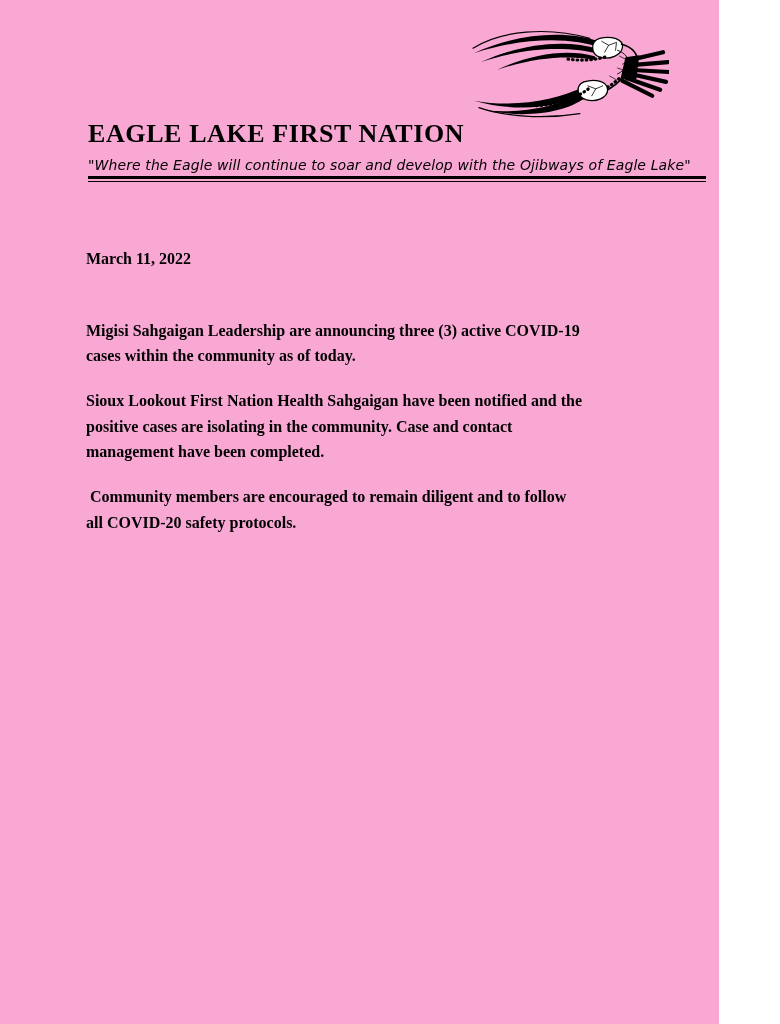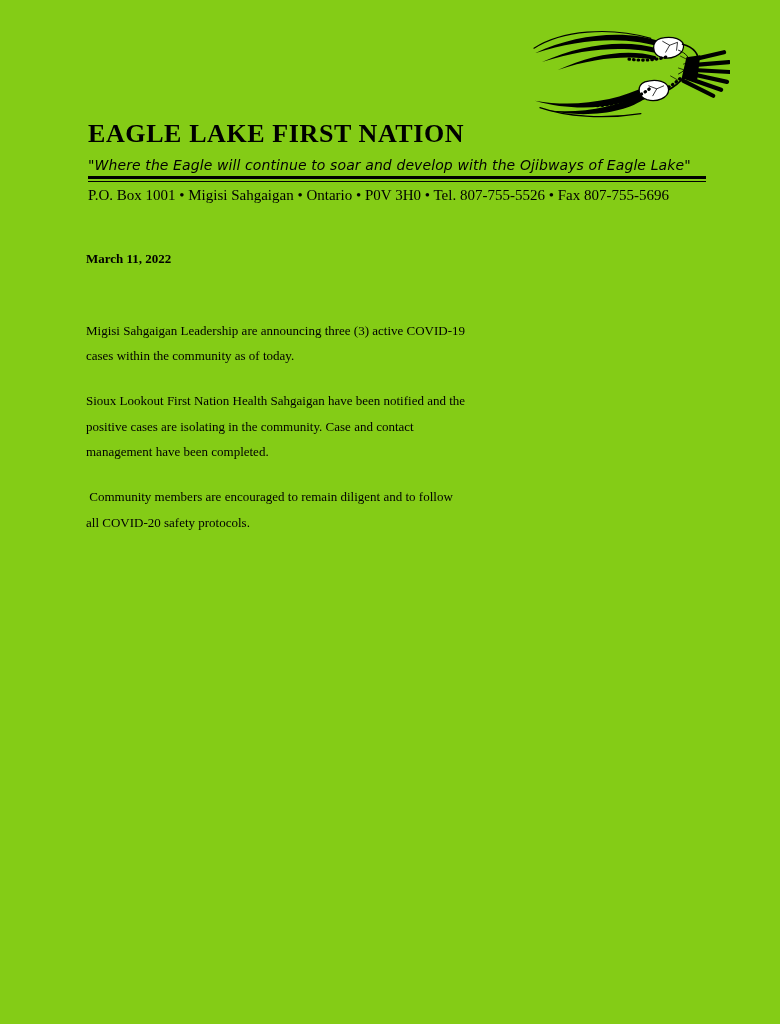--- a/index.html
+++ b/index.html
@@ -1,23 +1,24 @@
 <!DOCTYPE html>
 <html><head>
 <meta charset="utf-8">
 <style>
   html, body { margin: 0; padding: 0; background: #ffffff; }
   .page {
     position: relative;
-    width: 780px;
+    width: 676px;
     height: 1024px;
-    background: #84cc16;
+    background: #f9a8d4;
     color: #000000;
     font-family: "Liberation Serif", serif;
     overflow: hidden;
+    padding-left: 43px;
   }
   .logo {
     position: absolute;
     top: 26px;
     right: 50px;
     width: 198px;
     height: 92px;
   }
   .letterhead {
     position: absolute;
@@ -51,30 +52,31 @@
   .address {
     margin-top: 5px;
     font-size: 15px;
     white-space: nowrap;
   }
   .letter-body {
     position: absolute;
     top: 246px;
     left: 86px;
     width: 645px;
-    font-size: 13px;
+    font-size: 16px;
     line-height: 25.5px;
   }
   .date {
     margin: 0 0 46px 0;
     font-weight: 700;
   }
   .para {
     margin: 0 0 19.5px 0;
     white-space: pre-wrap;
+    font-weight: bold;
   }
   .eagle-stroke { fill: none; stroke: #000; stroke-linecap: round; }
 </style>
 </head>
 <body>
 
 <div class="page">
 
   <svg class="logo" viewBox="0 0 200 92" aria-hidden="true">
 
@@ -107,21 +109,20 @@
     <path fill="#fff" stroke="#000" stroke-width="1.3" d="M114,56 C126,52 138,56 138,64 C138,72 126,77 116,74 C107,71 105,60 114,56 Z"></path>
     <path class="eagle-stroke" stroke-width="0.8" d="M118,60 L126,63 L122,70 M126,63 L133,60"></path>
 
     <path class="eagle-stroke" stroke-width="3.2" stroke-dasharray="0.6 4" d="M66,80 C88,79 106,73 120,62"></path>
   </svg>
 
   <div class="letterhead">
     <h1 class="org-name">EAGLE LAKE FIRST NATION</h1>
     <div class="tagline">"Where the Eagle will continue to soar and develop with the Ojibways of Eagle Lake"</div>
     <div class="header-rule"></div>
-    <div class="address">P.O. Box 1001  •  Migisi Sahgaigan • Ontario •  P0V 3H0  •  Tel. 807-755-5526  •  Fax  807-755-5696</div>
   </div>
 
   <div class="letter-body">
     <p class="date">March 11, 2022</p>
     <p class="para">Migisi Sahgaigan Leadership are announcing three (3) active COVID-19
 cases within the community as of today.</p>
     <p class="para">Sioux Lookout First Nation Health Sahgaigan have been notified and the
 positive cases are isolating in the community. Case and contact
 management have been completed.</p>
     <p class="para"> Community members are encouraged to remain diligent and to follow

